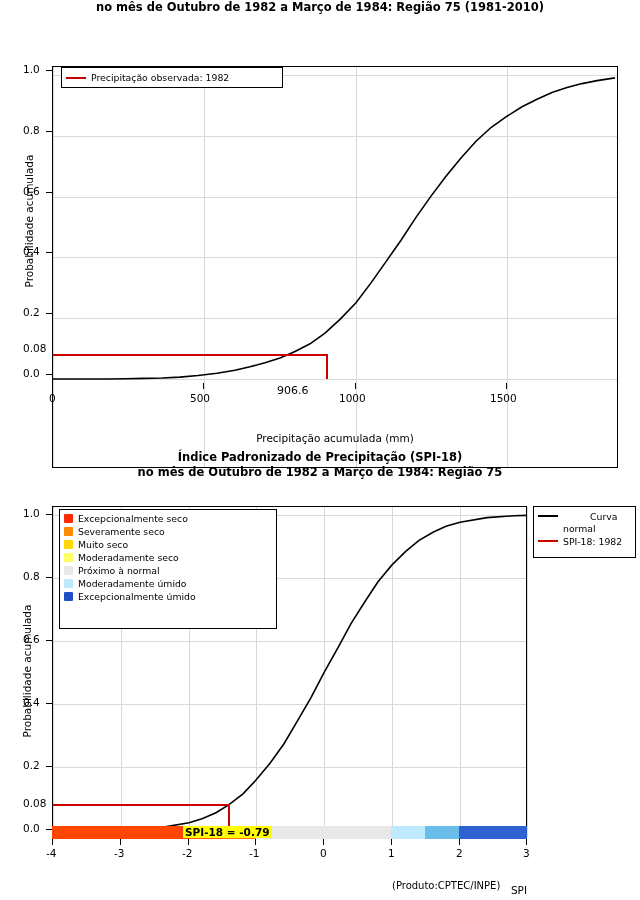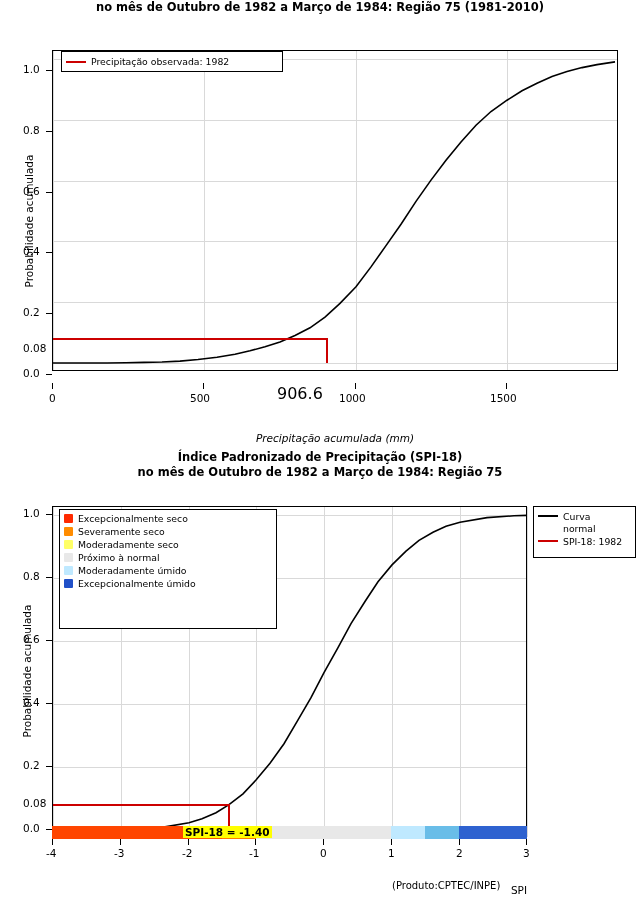--- a/index.html
+++ b/index.html
@@ -35,21 +35,21 @@
   .redline{position:absolute;background:#cc0000;}
   .legendbox{
     position:absolute;border:1px solid #000;background:#fff;
     font-size:9.3px;box-sizing:border-box;
   }
   .legendbox .row{display:flex;align-items:center;height:13px;padding-left:4px;}
   .legendbox .swatch{width:9px;height:9px;margin-right:5px;flex:none;border-radius:1px;}
   .legendbox .lline{width:20px;height:0;border-top:2px solid #000;margin-right:5px;flex:none;}
   .legendbox .txt{white-space:nowrap;}
 
-  .valuelabel{position:absolute;font-size:16px;}
+  .valuelabel{position:absolute;font-size:11px;}
   .hl-08{position:absolute;font-size:10.5px;}
 
   .spibar{position:absolute;display:flex;height:13px;}
   .spibar div{height:100%;}
   .spi-annot{
     position:absolute;background:#ffff00;color:#000;font-size:10.5px;
     font-weight:bold;padding:0 2px;white-space:nowrap;
   }
   .footnote{position:absolute;font-size:10px;}
 </style>
@@ -57,21 +57,21 @@
 <body>
 
 <div class="page">
 
   <div class="chart" style="left:0;top:0;width:640px;height:450px;">
 
     <div class="title" style="left:0;top:10px;width:640px;">
       <div>no mês de Outubro de 1982 a Março de 1984: Região 75 (1981-2010)</div>
     </div>
 
-    <div class="plotbox" style="left:52px;top:50px;width:566px;height:321px;">
+    <div class="plotbox" style="left:52px;top:66px;width:566px;height:402px;">
 
       <div class="gridline h" style="top:8px;"></div>
       <div class="gridline h" style="top:69px;"></div>
       <div class="gridline h" style="top:130px;"></div>
       <div class="gridline h" style="top:190px;"></div>
       <div class="gridline h" style="top:251px;"></div>
       <div class="gridline h" style="top:312px;"></div>
 
       <div class="gridline v" style="left:0px;"></div>
       <div class="gridline v" style="left:151px;"></div>
@@ -113,21 +113,21 @@
     <div class="tickmark" style="left:355px;top:383px;width:1px;height:6px;"></div>
     <div class="tickmark" style="left:506px;top:383px;width:1px;height:6px;"></div>
 
     <div class="tick" style="left:49px;top:392px;">0</div>
     <div class="tick" style="left:190px;top:392px;">500</div>
     <div class="tick" style="left:339px;top:392px;">1000</div>
     <div class="tick" style="left:490px;top:392px;">1500</div>
 
     <div class="valuelabel" style="left:277px;top:384px;">906.6</div>
 
-    <div class="axis-label" style="left:52px;top:432px;width:566px;font-style:italic;">Precipitação acumulada (mm)</div>
+    <div class="axis-label" style="left:52px;top:432px;width:566px;">Precipitação acumulada (mm)</div>
 
     <div class="ylab" style="left:-56px;top:215px;width:170px;">Probabilidade acumulada</div>
   </div>
 
   <div class="chart" style="left:0;top:450px;width:640px;height:450px;">
 
     <div class="title" style="left:0;top:10px;width:640px;">
       <div>Índice Padronizado de Precipitação (SPI-18)</div>
       <div>no mês de Outubro de 1982 a Março de 1984: Região 75</div>
     </div>
@@ -158,40 +158,44 @@
       <div class="legendbox" style="left:6px;top:2px;width:218px;height:120px;padding-top:2px;">
         <div class="row">
           <span class="swatch" style="background:#ff2a00;"></span>
           <span class="txt">Excepcionalmente seco</span>
         </div>
         <div class="row">
           <span class="swatch" style="background:#ff8c00;"></span>
           <span class="txt">Severamente seco</span>
         </div>
         <div class="row">
+          <span class="swatch" style="background:#ffd900;"></span>
+          <span class="txt">Muito seco</span>
+        </div>
+        <div class="row">
           <span class="swatch" style="background:#ffff66;"></span>
           <span class="txt">Moderadamente seco</span>
         </div>
         <div class="row">
           <span class="swatch" style="background:#e8e8e8;"></span>
           <span class="txt">Próximo à normal</span>
         </div>
         <div class="row">
           <span class="swatch" style="background:#bfe9ff;"></span>
           <span class="txt">Moderadamente úmido</span>
         </div>
         <div class="row">
           <span class="swatch" style="background:#2050c8;"></span>
           <span class="txt">Excepcionalmente úmido</span>
         </div>
       </div>
     </div>
 
     <div class="legendbox" style="left:533px;top:56px;width:103px;height:52px;padding-top:3px;">
-      <div class="row" style="height:12px;">
+      <div class="row" style="height:12px;gap:27px;">
         <span class="lline" style="border-top-color:#000000;"></span>
         <span class="txt">Curva</span>
       </div>
       <div class="row" style="height:12px;padding-left:29px;align-items:flex-end;">
         <span class="txt">normal</span>
       </div>
       <div class="row" style="height:14px;">
         <span class="lline" style="border-top-color:#cc0000;"></span>
         <span class="txt">SPI-18: 1982</span>
       </div>
@@ -215,21 +219,21 @@
     <div class="spibar" style="left:52px;top:376px;width:475px;">
       <div style="width:135.7px;background:#ff4500;"></div>
       <div style="width:34px;background:#ff5a00;"></div>
       <div style="width:33.9px;background:#ff7d00;"></div>
       <div style="width:135.7px;background:#e8e8e8;"></div>
       <div style="width:34px;background:#bfe9ff;"></div>
       <div style="width:33.9px;background:#69bde8;"></div>
       <div style="width:67.8px;background:#2e62d0;"></div>
     </div>
 
-    <div class="spi-annot" style="left:183px;top:376px;">SPI-18 = -1.40</div>
+    <div class="spi-annot" style="left:183px;top:376px;">SPI-18 = -0.79</div>
 
     <div class="tickmark" style="left:52px;top:389px;width:1px;height:6px;"></div>
     <div class="tickmark" style="left:120px;top:389px;width:1px;height:6px;"></div>
     <div class="tickmark" style="left:188px;top:389px;width:1px;height:6px;"></div>
     <div class="tickmark" style="left:255px;top:389px;width:1px;height:6px;"></div>
     <div class="tickmark" style="left:323px;top:389px;width:1px;height:6px;"></div>
     <div class="tickmark" style="left:391px;top:389px;width:1px;height:6px;"></div>
     <div class="tickmark" style="left:459px;top:389px;width:1px;height:6px;"></div>
     <div class="tickmark" style="left:526px;top:389px;width:1px;height:6px;"></div>
 

